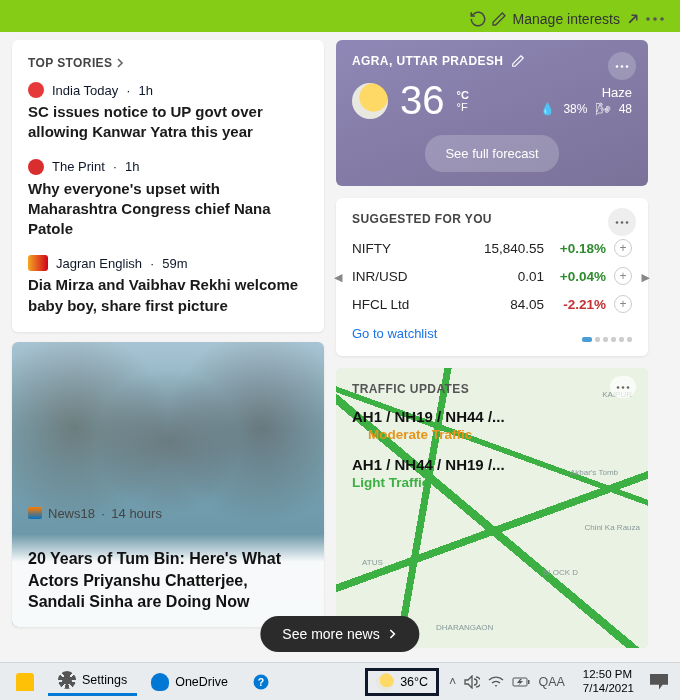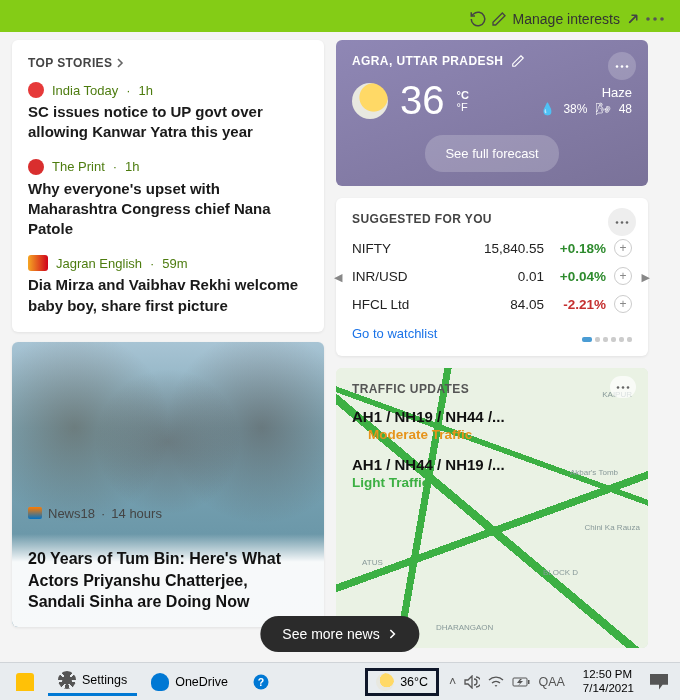--- a/index.html
+++ b/index.html
@@ -12,21 +12,21 @@
 .content { display: flex; gap: 12px; padding: 8px 12px 0; }
 .col { display: flex; flex-direction: column; gap: 12px; }
 .col-left { width: 312px; gap: 10px; }
 .col-right { width: 312px; }
 
 .card { background: #fff; border-radius: 6px; box-shadow: 0 1px 3px rgba(0,0,0,0.08); }
 
 .top-stories { padding: 16px; }
 .section-header { font-size: 12px; font-weight: 600; color: #444; letter-spacing: 0.4px; display: flex; align-items: center; gap: 4px; margin-bottom: 12px; }
 .story { margin-bottom: 16px; }
-.story-meta { display: flex; align-items: center; gap: 8px; font-size: 13px; color: #4d7c0f; margin-bottom: 4px; }
+.story-meta { display: flex; align-items: center; gap: 8px; font-size: 13px; color: #0f172a; margin-bottom: 4px; }
 .source-dot { width: 16px; height: 16px; border-radius: 50%; background: #c33; flex-shrink: 0; }
 .source-dot.it { background: #e63939; }
 .source-dot.tp { background: #d92e2e; }
 .source-dot.je { background: linear-gradient(90deg,#f5a623,#d0021b); width: 20px; border-radius: 3px; }
 .story-title { font-size: 15px; font-weight: 600; color: #1a1a1a; line-height: 1.35; }
 
 .featured { position: relative; border-radius: 6px; overflow: hidden; height: 285px; background: linear-gradient(180deg,#a8c4d4 0%,#7fa8b8 30%,#5b8a9c 100%); }
 .featured::before { content:''; position:absolute; inset:0; background: radial-gradient(circle at 20% 30%, rgba(80,60,40,0.4) 0%, transparent 30%), radial-gradient(circle at 50% 35%, rgba(80,60,50,0.4) 0%, transparent 30%), radial-gradient(circle at 80% 30%, rgba(70,50,40,0.4) 0%, transparent 30%); }
 .featured-overlay { position: absolute; bottom: 0; left: 0; right: 0; padding: 14px 16px 14px; background: linear-gradient(180deg, transparent, rgba(255,255,255,0.95) 30%); }
 .featured-meta { display: flex; align-items: center; gap: 6px; font-size: 13px; color: #444; margin-bottom: 6px; position: absolute; bottom: 100px; left: 16px; }

